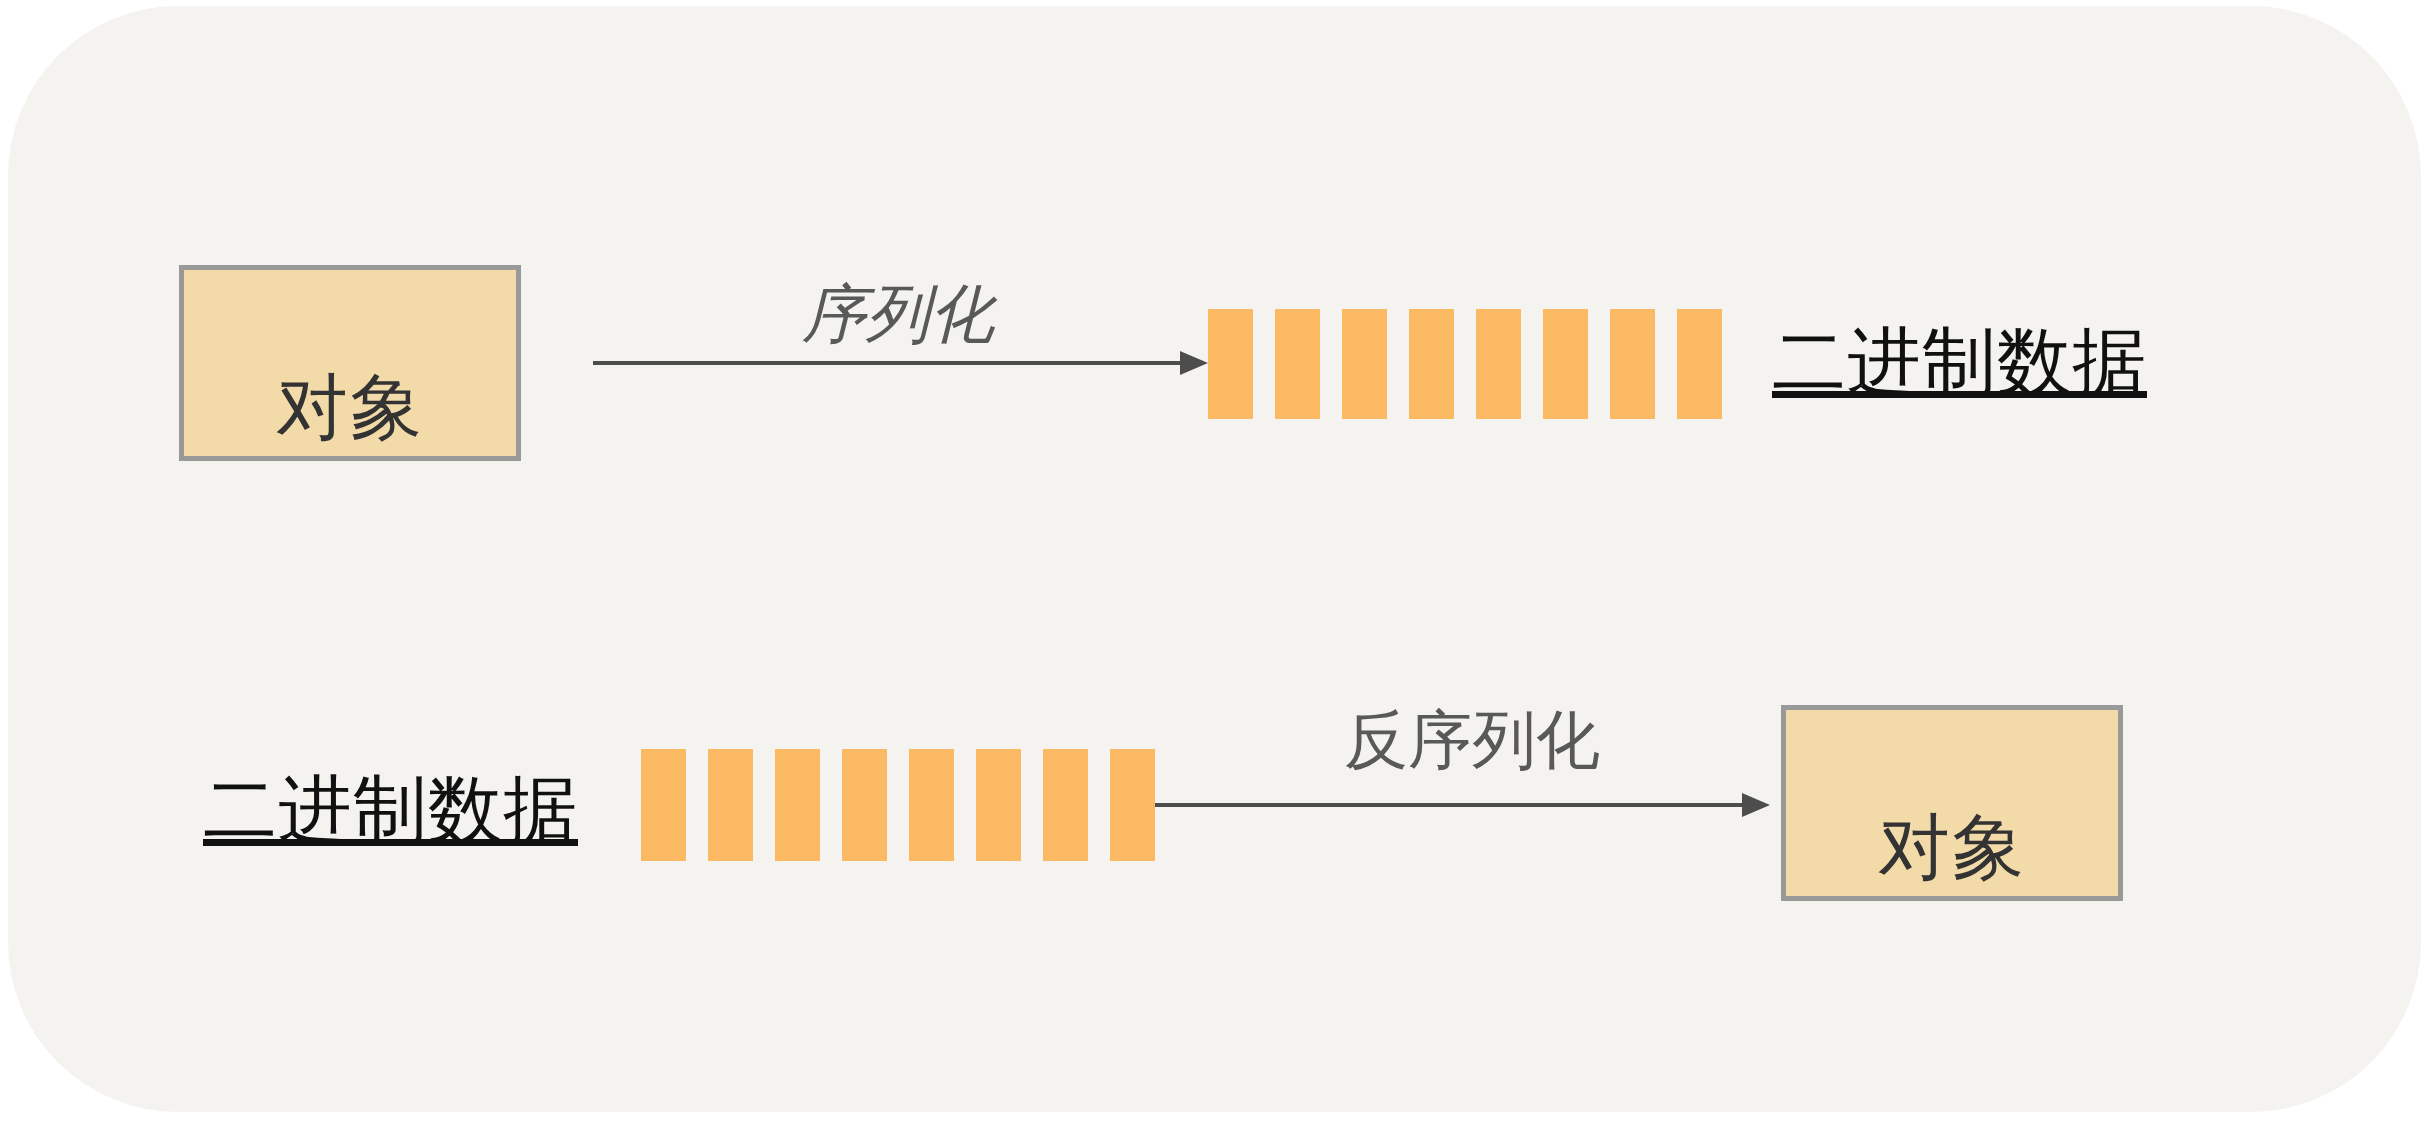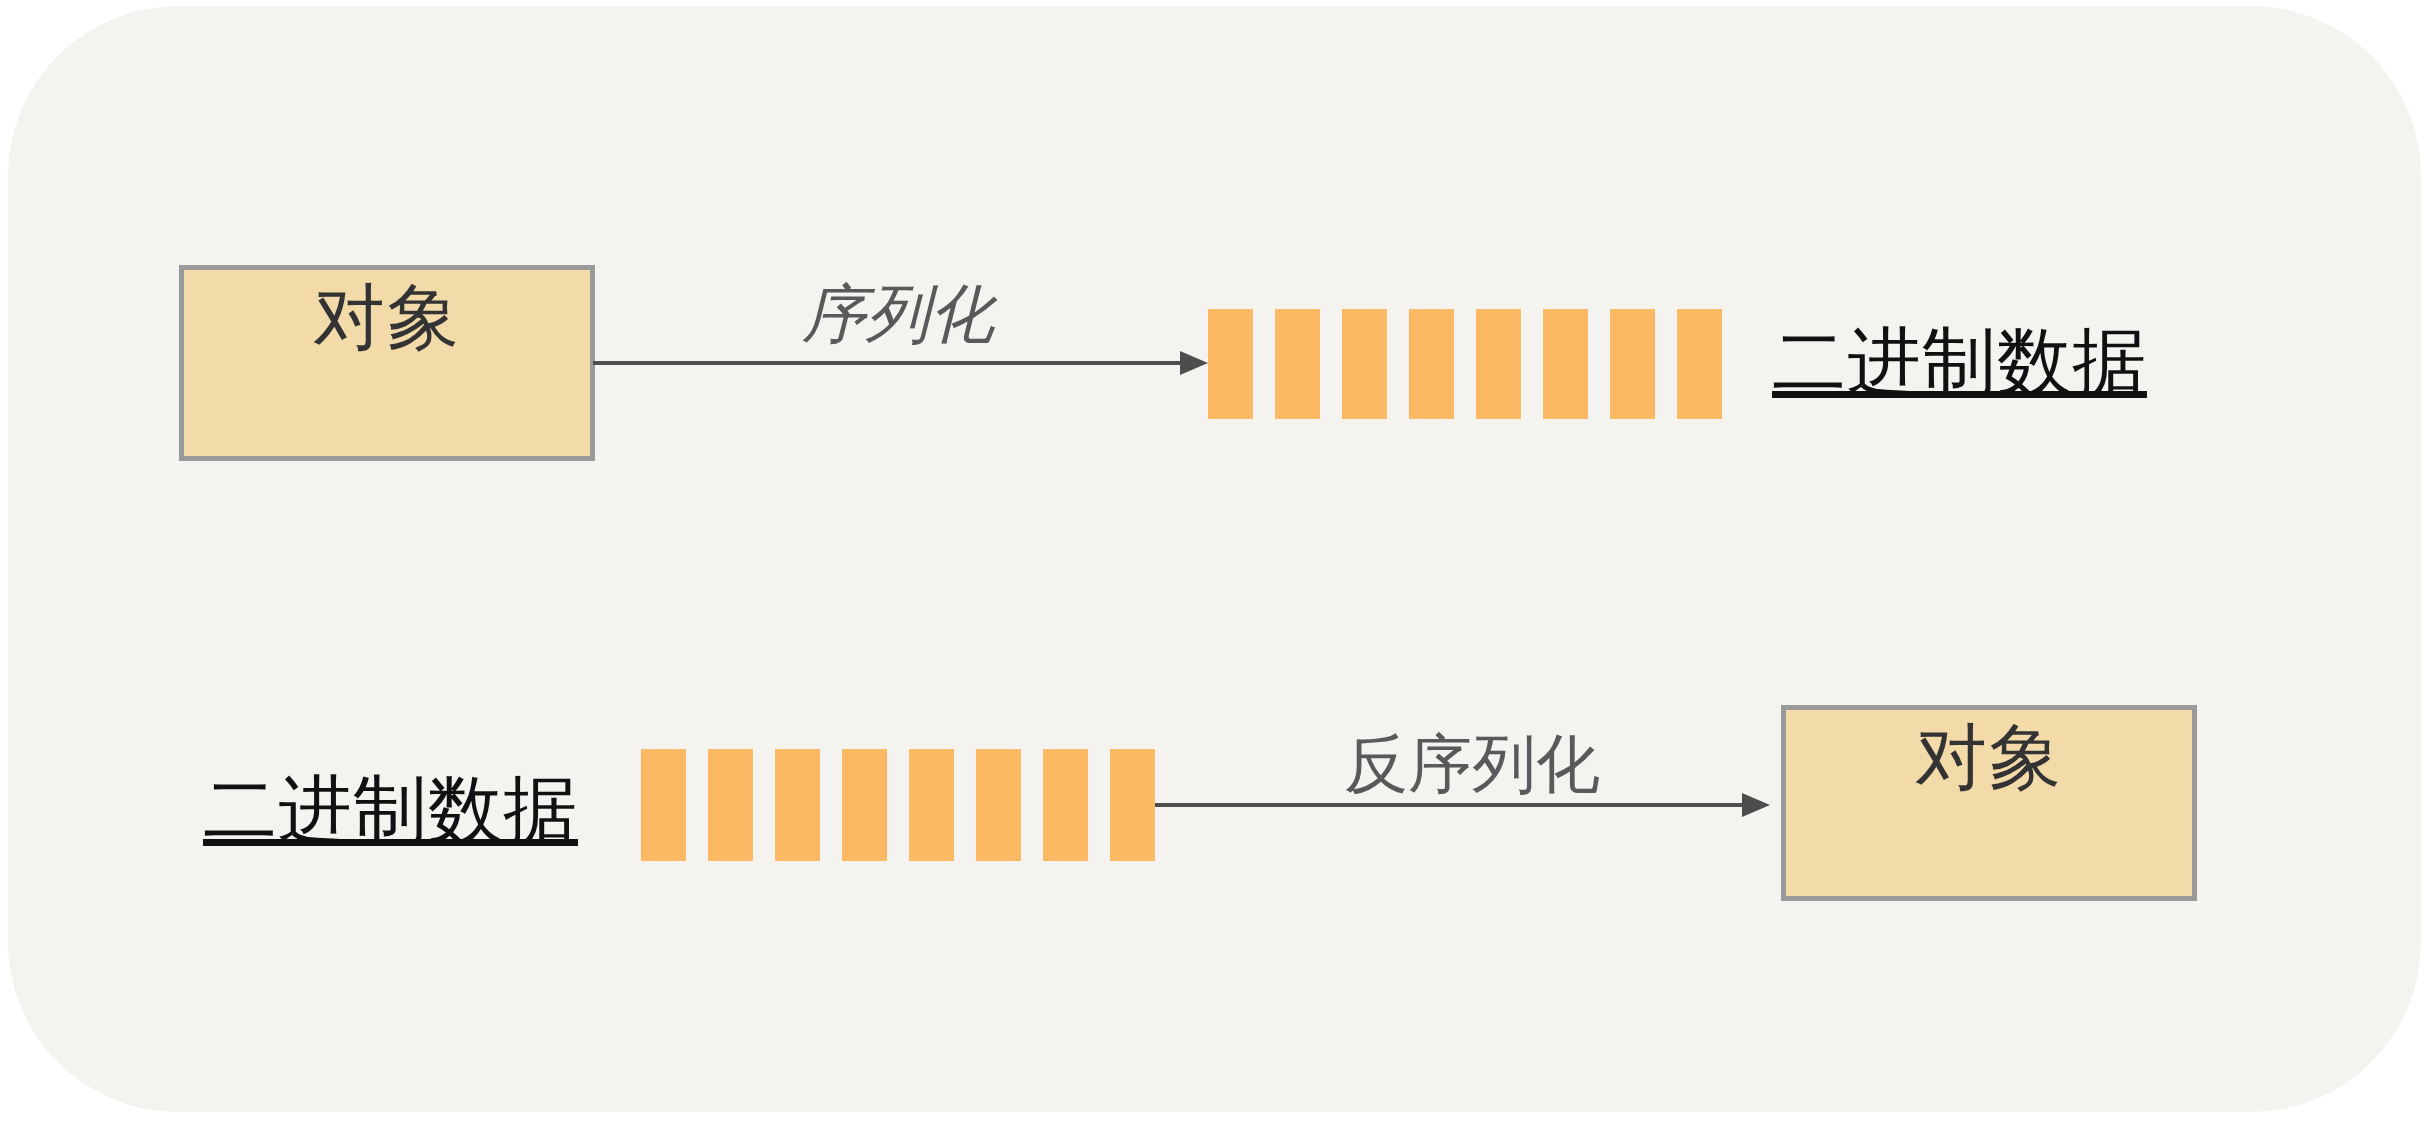--- a/index.html
+++ b/index.html
@@ -11,25 +11,25 @@
     overflow:hidden;
   }
   .panel{
     position:absolute;
     left:8px;top:6px;width:2413px;height:1106px;
     background:#F4F3F0;
     border-radius:170px;
   }
   .obj-box{
     position:absolute;
-    width:416px;height:196px;
+    width:342px;height:196px;
     box-sizing:border-box;
     background:#F2DAA9;
     border:5px solid #999999;
-    display:flex;align-items:flex-start;justify-content:center;
+    display:flex;align-items:flex-end;justify-content:center;
     font-size:72px;
     color:#333333;
     letter-spacing:2px;
   }
   #box-serialize-source{left:179px;top:265px;}
   #box-deserialize-target{left:1781px;top:705px;}
 
   .arrow-line{
     position:absolute;
     height:4px;
@@ -50,21 +50,21 @@
 
   .arrow-label{
     position:absolute;
     width:600px;
     text-align:center;
     font-size:64px;
     line-height:64px;
     color:#595959;
   }
   #label-serialize{left:598px;top:282px;font-style:italic;}
-  #label-deserialize{left:1172px;top:732px;}
+  #label-deserialize{left:1172px;top:708px;}
 
   .bars{
     position:absolute;
     display:flex;
     gap:22px;
   }
   #bars-serialize{left:1208px;top:309px;height:110px;}
   #bars-deserialize{left:641px;top:749px;height:112px;}
   .bar{
     width:45px;height:100%;

